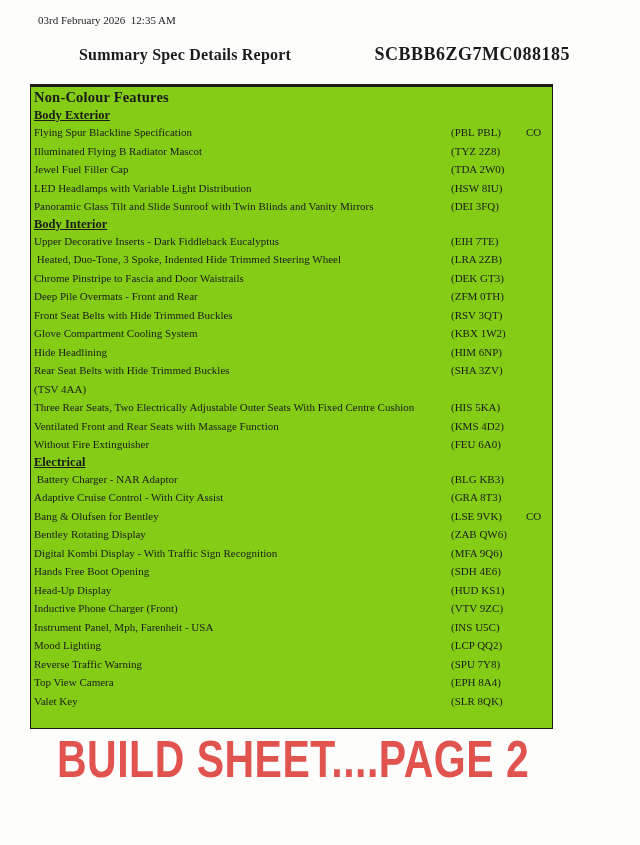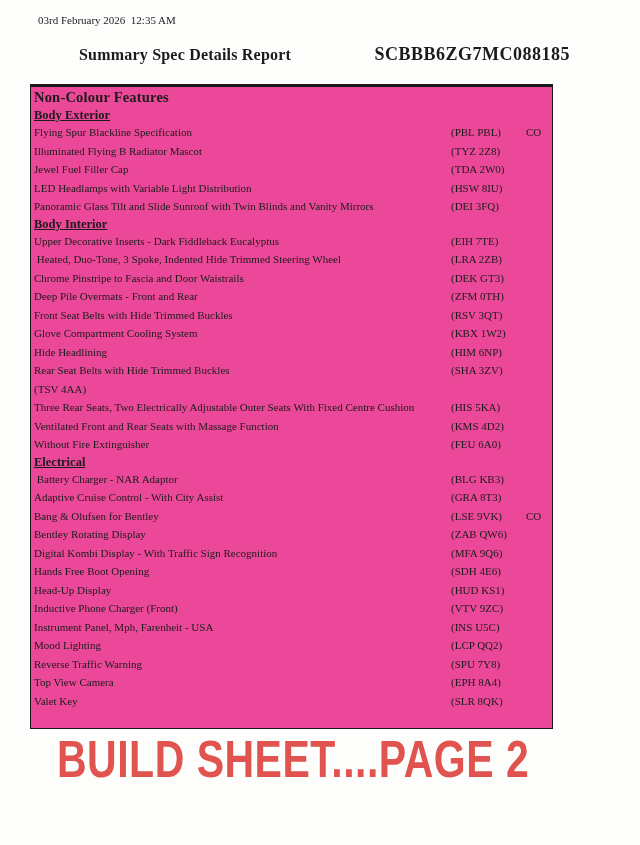--- a/index.html
+++ b/index.html
@@ -20,21 +20,21 @@
     display:flex;justify-content:space-between;align-items:baseline;
   }
   .report-title{font-weight:bold;font-size:16px;letter-spacing:0.2px;margin-left:44px;}
   .vin{font-weight:bold;font-size:18px;letter-spacing:0.5px;font-family:"Liberation Serif","DejaVu Serif",serif;}
   .spec-box{
     position:absolute;left:30px;top:84px;width:523px;height:645px;
     border:1.5px solid #1a1a1a;border-top-width:3px;
     box-sizing:border-box;
     padding:1px 4px 0 3px;
     overflow:hidden;
-    background:#ec4899;
+    background:#84cc16;
   }
   .box-title{
     font-weight:bold;font-size:14.5px;line-height:19px;letter-spacing:0.2px;
   }
   .section-header{
     font-weight:bold;font-size:12.5px;line-height:16px;
     text-decoration:underline;
   }
   .spec-row{
     display:flex;align-items:baseline;

